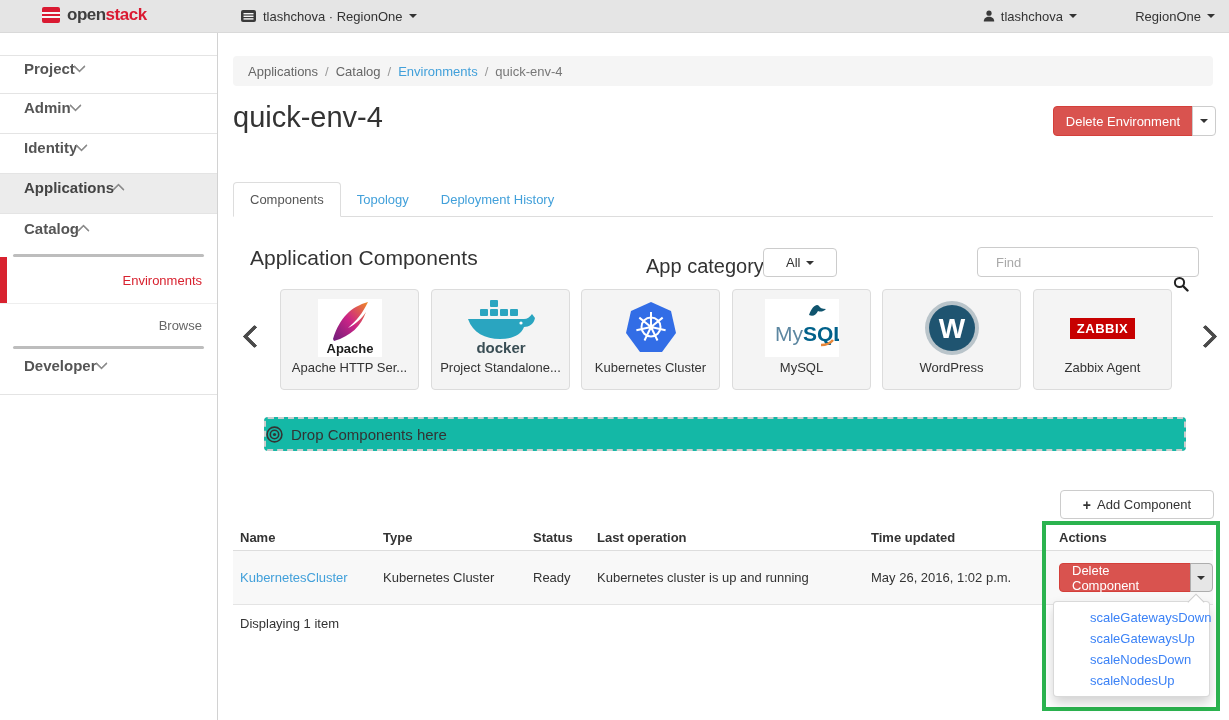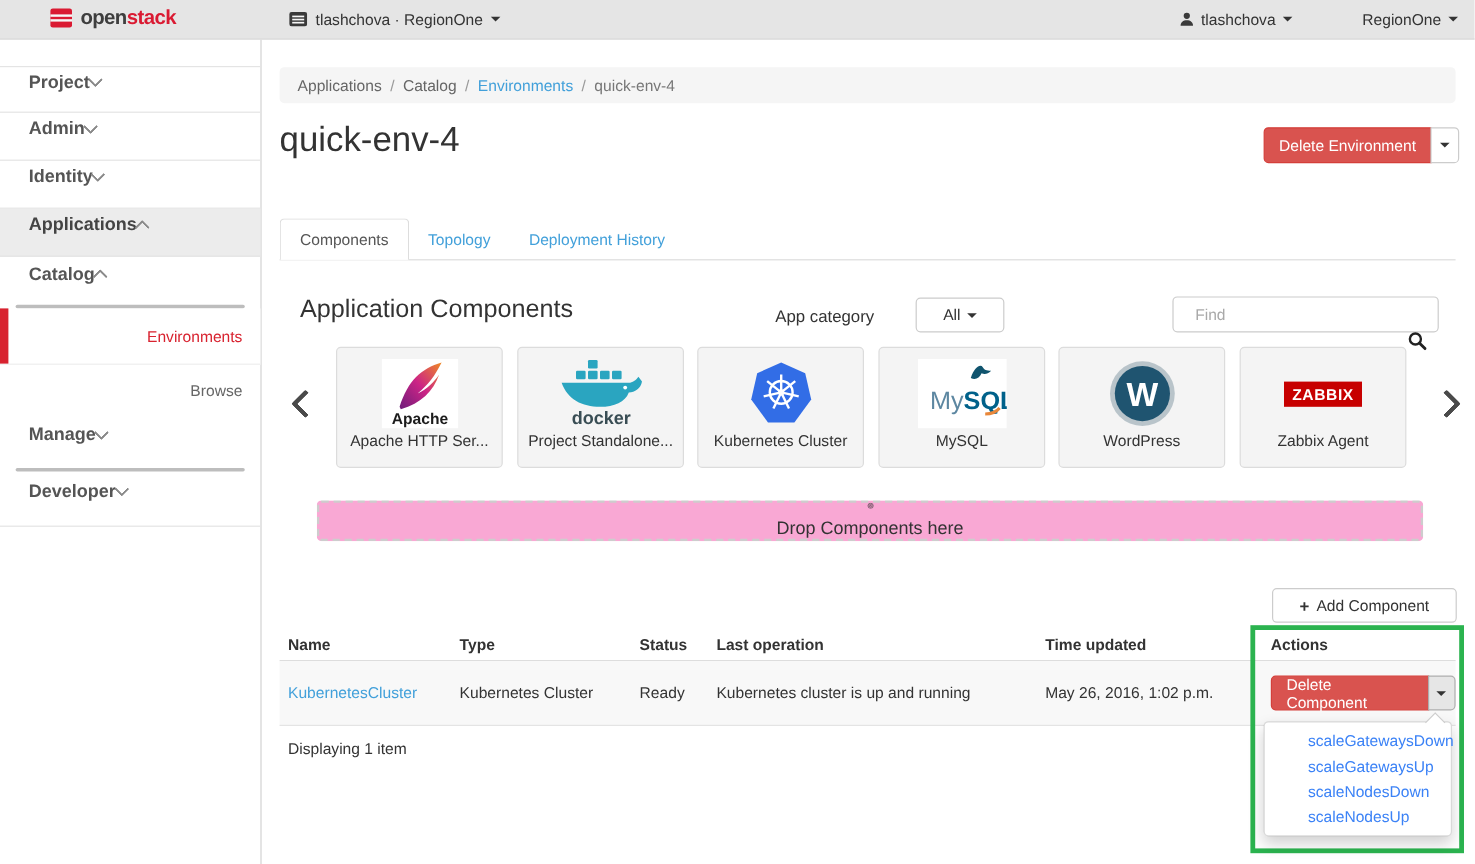--- a/index.html
+++ b/index.html
@@ -48,36 +48,36 @@
   .btn-plain{background:#fff;border:1px solid #ccc;border-radius:4px;font-size:13px;color:#333;display:flex;align-items:center;gap:6px;padding:0 22px;height:29px;cursor:pointer;box-sizing:border-box;}
   .plus{font-weight:bold;font-size:14px;}
 
   
   .tabs{position:absolute;left:233px;top:182px;width:980px;height:35px;border-bottom:1px solid #ddd;box-sizing:border-box;display:flex;align-items:flex-end;}
   .tab{font-size:13px;color:#42a0da;padding:9px 16px;cursor:pointer;}
   .tab.active{color:#555;background:#fff;border:1px solid #ddd;border-bottom:1px solid #fff;border-radius:4px 4px 0 0;margin-bottom:-1px;}
 
   
   .section-heading{position:absolute;left:250px;top:246px;font-size:21px;color:#333;margin:0;font-weight:normal;}
-  .appcat-label{position:absolute;left:646px;top:255px;font-size:14px;color:#333;}
+  .appcat-label{position:absolute;left:646px;top:255px;font-size:20px;color:#333;}
   .all-btn{position:absolute;left:763px;top:248px;}
   .find-input{position:absolute;left:977px;top:247px;width:222px;height:30px;border:1px solid #ccc;border-radius:4px;box-sizing:border-box;padding:0 18px;font-size:13px;color:#555;outline:none;}
   .find-input::placeholder{color:#a9a9a9;}
   .search-ic{position:absolute;left:1173px;top:276px;cursor:pointer;}
 
   .car-arrow{position:absolute;top:328px;width:13px;height:13px;border-style:solid;border-color:#4a4a4a;border-width:0 4px 4px 0;border-radius:2px;cursor:pointer;}
   .car-left{left:246px;transform:rotate(135deg);}
   .car-right{left:1197px;transform:rotate(-45deg);}
 
   .card{position:absolute;top:289px;width:139px;height:101px;background:#f4f4f4;border:1px solid #dcdcdc;border-radius:4px;box-sizing:border-box;text-align:center;cursor:grab;}
   .card .ic{height:64px;display:flex;align-items:center;justify-content:center;margin-top:6px;}
   .card .lbl{font-size:13px;color:#333;white-space:nowrap;overflow:hidden;padding:0 6px;}
   .zbx{background:#c70000;color:#fff;font-weight:bold;font-size:13px;padding:3px 7px;letter-spacing:0.5px;}
 
-  .dropzone{position:absolute;left:264px;top:417px;width:922px;height:34px;background:#f9a8d4;border:2px dashed #cdcdcd;border-radius:4px;box-sizing:border-box;display:flex;align-items:center;gap:8px;font-size:15px;color:#333;flex-direction:column;}
+  .dropzone{position:absolute;left:264px;top:417px;width:922px;height:34px;background:#14b8a6;border:2px dashed #cdcdcd;border-radius:4px;box-sizing:border-box;display:flex;align-items:center;gap:8px;font-size:15px;color:#333;}
 
   .add-btn{position:absolute;top:490px;right:15px;}
 
   
   .dtable{position:absolute;left:233px;top:524px;width:980px;font-size:13px;color:#333;}
   .thead{display:flex;align-items:center;height:26px;border-bottom:1px solid #ddd;font-weight:bold;}
   .trow{display:flex;align-items:center;height:53px;background:#f8f8f8;border-bottom:1px solid #e4e4e4;}
   .c-name{width:150px;padding-left:7px;box-sizing:border-box;}
   .c-type{width:150px;}
   .c-status{width:64px;}
@@ -154,24 +154,20 @@
     <div class="side-item h40 noborder">
       <span>Catalog</span>
         <span class="chev up"></span>
     </div>
     <div class="side-rule"></div>
     <div class="side-active">
       <span>Environments</span>
     </div>
     <div class="side-link">
       <span>Browse</span>
-    </div>
-    <div class="side-item h44 noborder">
-      <span>Manage</span>
-        <span class="chev down"></span>
     </div>
     <div class="side-rule"></div>
     <div class="side-item h46">
       <span>Developer</span>
         <span class="chev down"></span>
     </div>
   </div>
 
   <div class="breadcrumb">
     <span>Applications</span>

